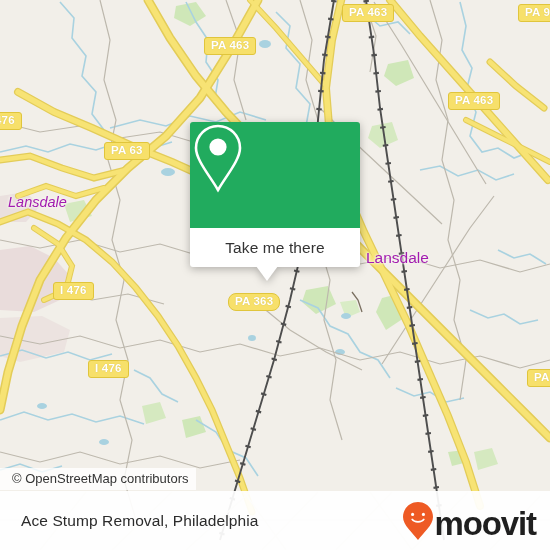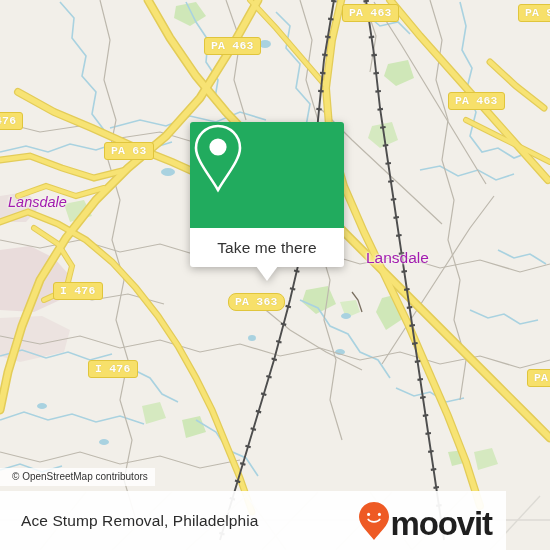--- a/index.html
+++ b/index.html
@@ -25,38 +25,37 @@
     border: 1.5px solid #e0c53c;
     border-radius: 3px;
     color: #ffffff;
     font-size: 11.5px;
     font-weight: bold;
     letter-spacing: .2px;
     padding: 2px 6px 3px 6px;
     line-height: 11px;
     white-space: nowrap;
     text-shadow: 0 0 1px rgba(120,100,20,.35);
-    font-family: Liberation Mono, monospace;
   }
 
   
   .place {
     position: absolute;
     color: #a21caf;
     white-space: nowrap;
     text-shadow: 0 0 3px #f7f5f0, 0 0 3px #f7f5f0, 0 0 2px #f7f5f0;
   }
   .place.town-small { font-size: 14.5px; font-style: italic; }
   .place.town-big   { font-size: 15.5px; }
 
   
   #callout {
     position: absolute;
     left: 190px; top: 122px;
-    width: 154px;
+    width: 170px;
     filter: drop-shadow(0 2px 4px rgba(0,0,0,.28));
   }
   #callout-head {
     height: 106px;
     background: #21ab5e;
     border-radius: 3px 3px 0 0;
     display: flex; align-items: center; justify-content: center;
   }
   #callout-body {
     height: 39px;
@@ -78,29 +77,29 @@
     border-right: 11px solid transparent;
     border-top: 15px solid #ffffff;
   }
 
   
   #attribution {
     position: absolute;
     left: 0; top: 468px;
     background: rgba(255,255,255,.80);
     color: #333333;
-    font-size: 10px;
+    font-size: 13px;
     padding: 3px 7px 4px 12px;
     white-space: nowrap;
   }
 
   
   #footer {
     position: absolute;
-    left: 0; top: 491px; width: 506px; height: 59px;
+    left: 0; top: 491px; width: 550px; height: 59px;
     background: rgba(255,255,255,.93);
     display: flex; align-items: center;
     overflow: hidden;
   }
   #footer-title {
     position: absolute;
     left: 21px;
     font-size: 15.5px;
     color: #2b2b2b;
     white-space: nowrap;

